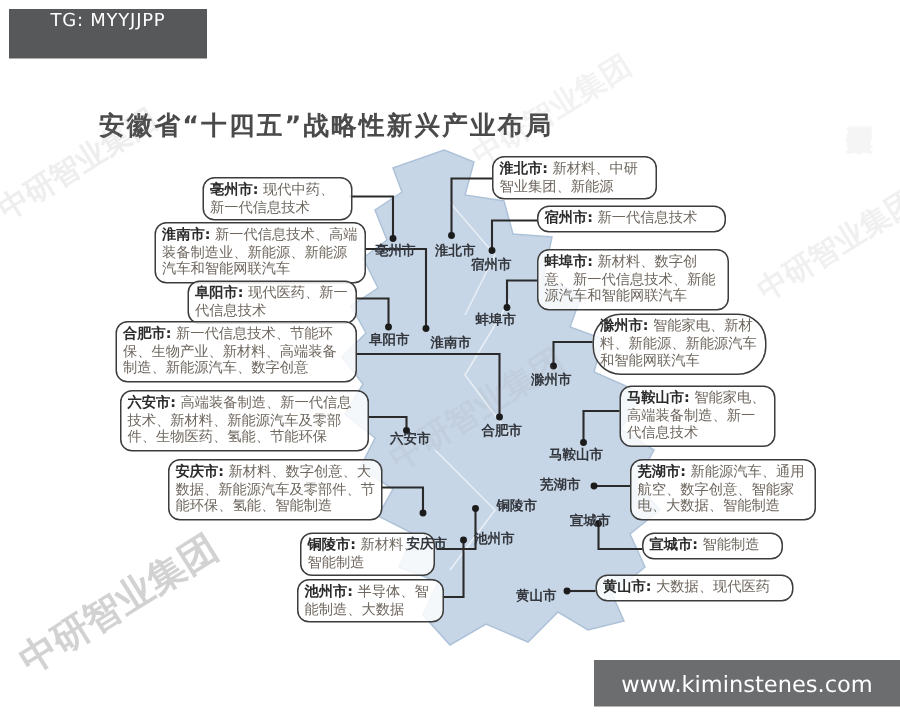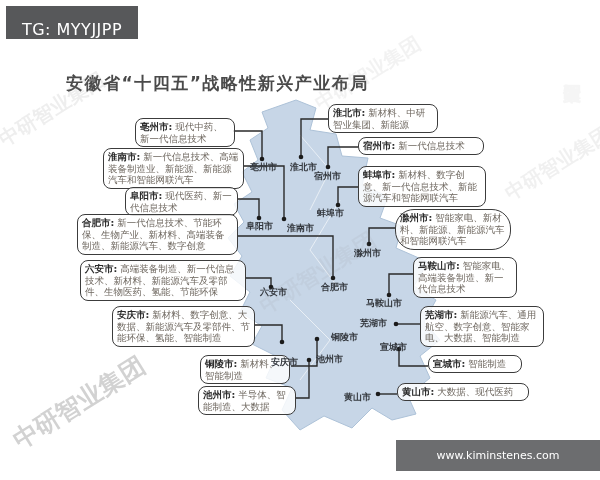--- a/index.html
+++ b/index.html
@@ -3,26 +3,26 @@
 <meta charset="utf-8">
 <style>
   html,body { margin:0; padding:0; }
   body {
     width:600px; height:480px; position:relative; overflow:hidden;
     background:#ffffff;
     font-family:"DejaVu Sans", sans-serif;
   }
   .tg-bar {
     position:absolute; left:6px; top:6px; width:132px; height:33px;
-    background:#57585a; color:#fff; font-size:16px;
-    display:flex; align-items:flex-end; justify-content:center; letter-spacing:.5px;
+    background:#57585a; color:#fff; font-size:12px;
+    display:flex; align-items:flex-start; justify-content:center; letter-spacing:.5px;
   }
   .footer-bar {
     position:absolute; right:0; top:440px; width:204px; height:31px;
-    background:#6c6d6f; color:#fff; font-size:11px;
+    background:#6c6d6f; color:#fff; font-size:15px;
     display:flex; align-items:center; justify-content:center;
   }
   .diagram-title {
     position:absolute; left:66px; top:72px;
     font-size:17px; font-weight:bold; color:#4a4a4a; letter-spacing:1.5px;
     white-space:nowrap;
   }
   .map-layer { position:absolute; left:0; top:0; }
   .box {
     position:absolute; border:1.4px solid #3c3c3c; border-radius:8px;

